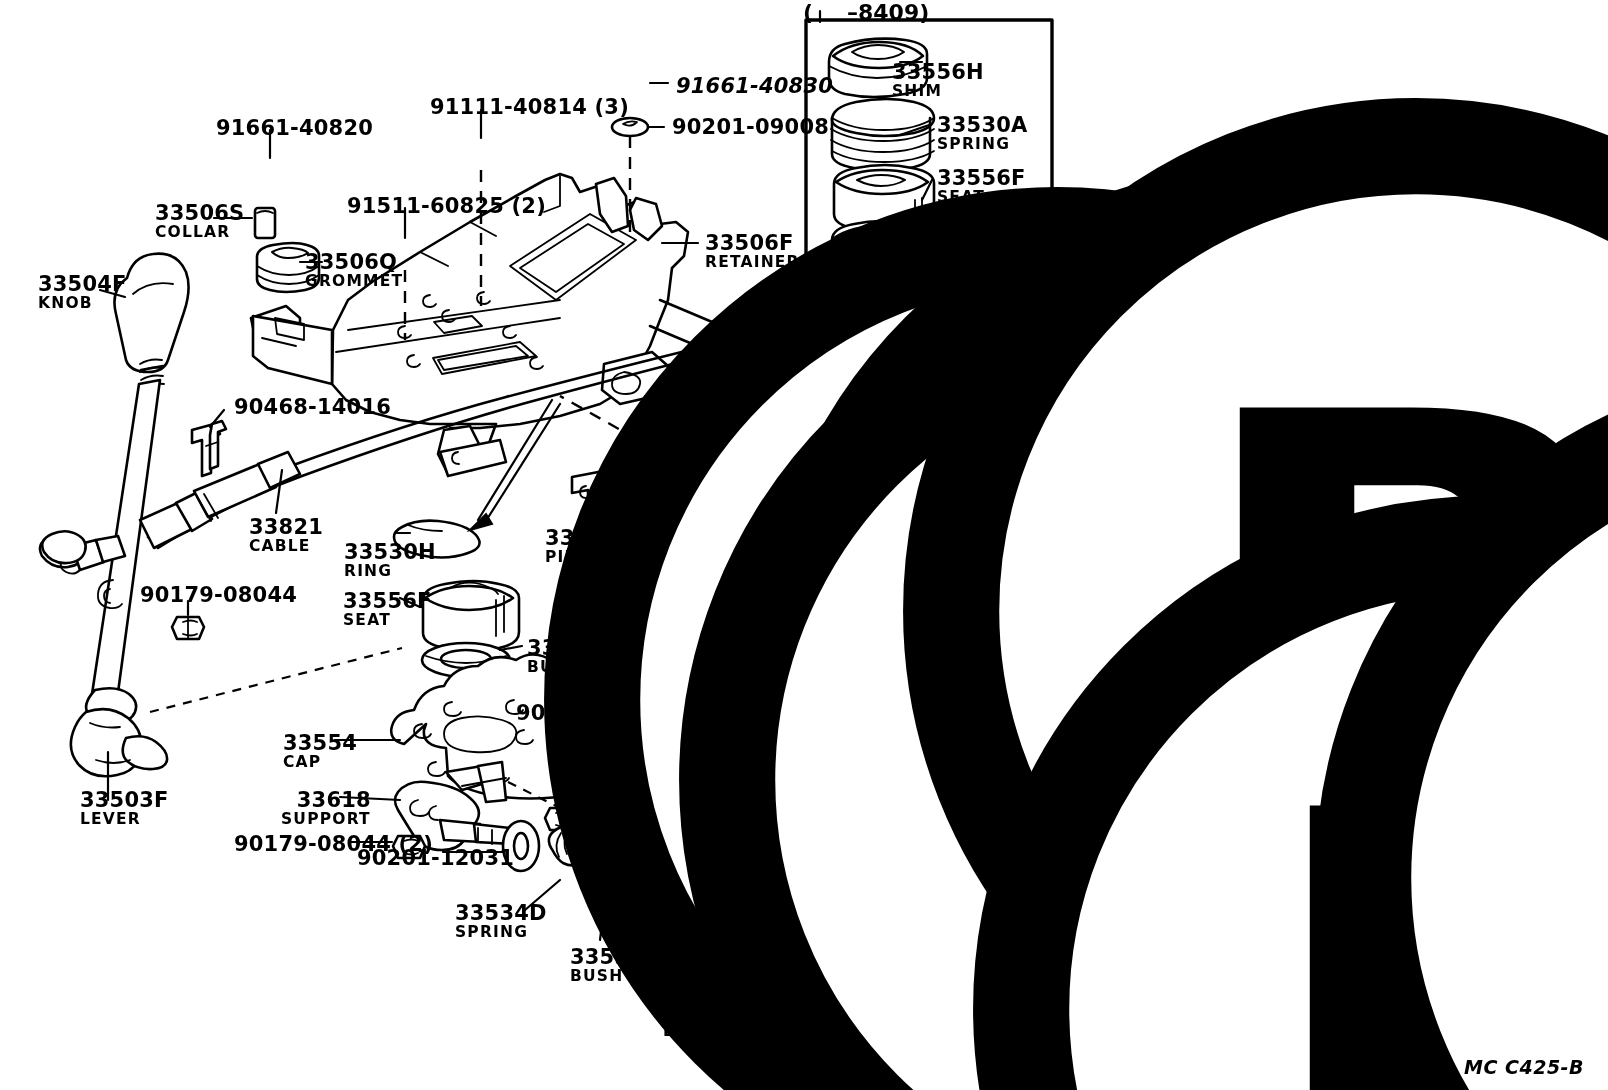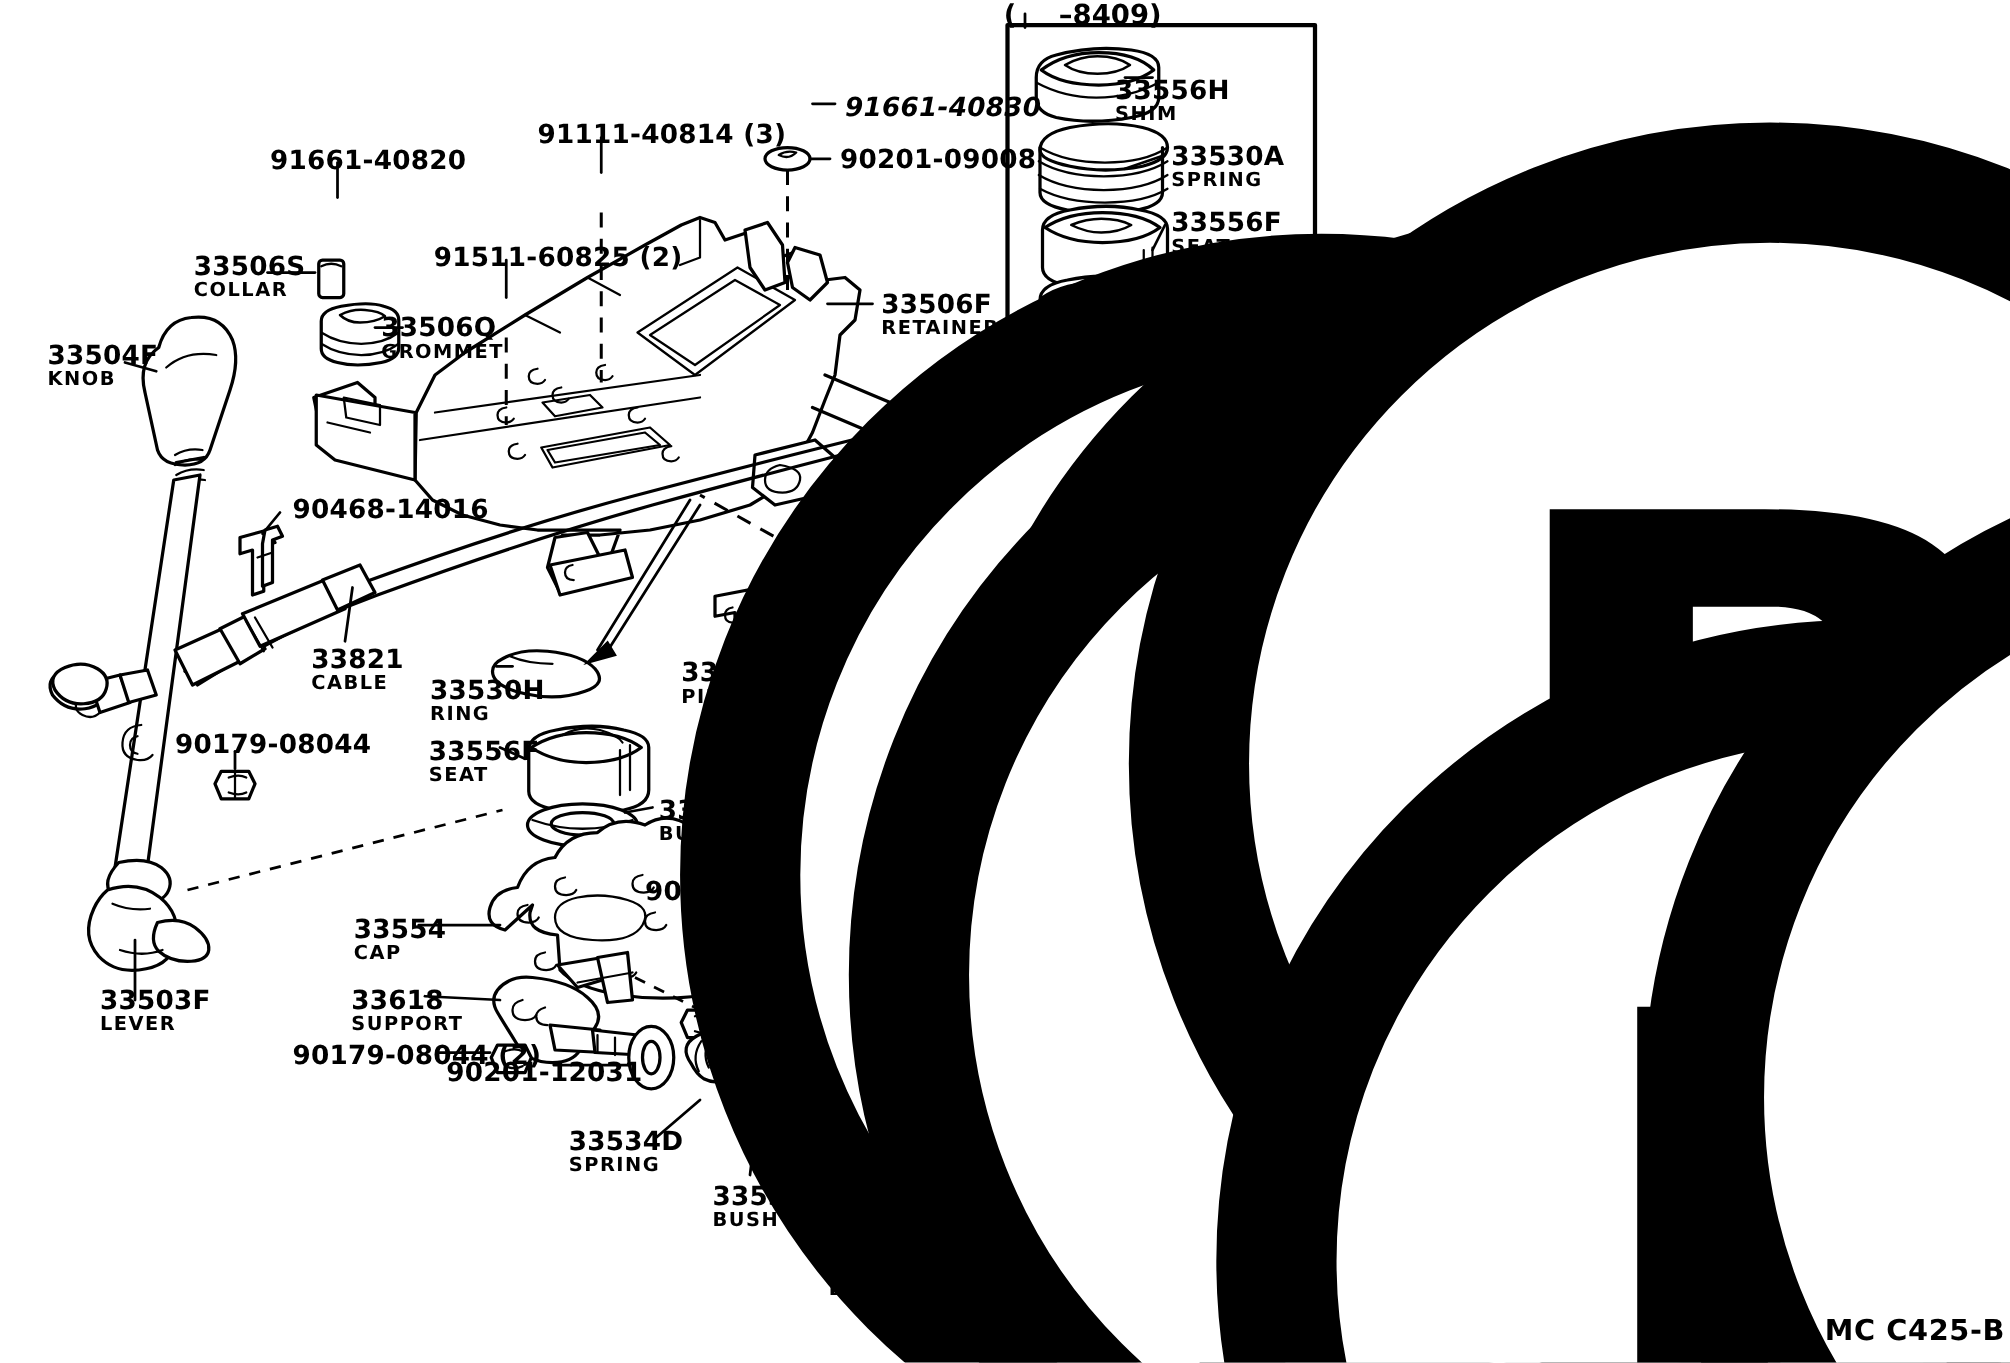--- a/index.html
+++ b/index.html
@@ -4,22 +4,22 @@
 <style>
   html,body{margin:0;padding:0;background:#fff;}
   body{width:1608px;height:1090px;position:relative;overflow:hidden;
        font-family:"DejaVu Sans","Liberation Sans",sans-serif;}
   #stage{position:absolute;left:0;top:0;width:1608px;height:1090px;}
   svg{position:absolute;left:0;top:0;width:1608px;height:1090px;}
   .lbl{position:absolute;white-space:nowrap;color:#000;font-weight:bold;
        letter-spacing:0.2px;}
   .pn{font-size:21px;line-height:21px;font-weight:bold;}
   .nm{font-size:15.5px;line-height:16px;font-weight:bold;letter-spacing:1.2px;}
-  .mc{position:absolute;right:4px;bottom:12px;font-size:23px;font-weight:bold;
-      letter-spacing:0.5px;}
+  .mc{position:absolute;right:24px;bottom:12px;font-size:19px;font-weight:bold;
+      letter-spacing:0.5px;font-style:italic;}
   .hdr{position:absolute;font-size:22px;font-weight:bold;}
 </style>
 </head>
 <body>
 
 <div id="stage">
 
 <svg viewBox="0 0 1608 1090">
   <defs>
     <style>
@@ -557,21 +557,21 @@
         <div class="pn">90179-08044 (3)</div>
       </div>
       <div class="lbl" style="left: 283px; top: 733px;">
         <div class="pn">33554</div>
         <div class="nm">CAP</div>
       </div>
       <div class="lbl" style="left: 610px; top: 728px;">
         <div class="pn">33534</div>
         <div class="nm">BELLCRANK</div>
       </div>
-      <div class="lbl" style="left: 281px; top: 790px;">
+      <div class="lbl" style="left: 281px; top: 790px; text-align: right;">
         <div class="pn">33618</div>
         <div class="nm">SUPPORT</div>
       </div>
       <div class="lbl" style="left: 80px; top: 790px;">
         <div class="pn">33503F</div>
         <div class="nm">LEVER</div>
       </div>
       <div class="lbl" style="left: 234px; top: 834px;">
         <div class="pn">90179-08044 (2)</div>
       </div>

